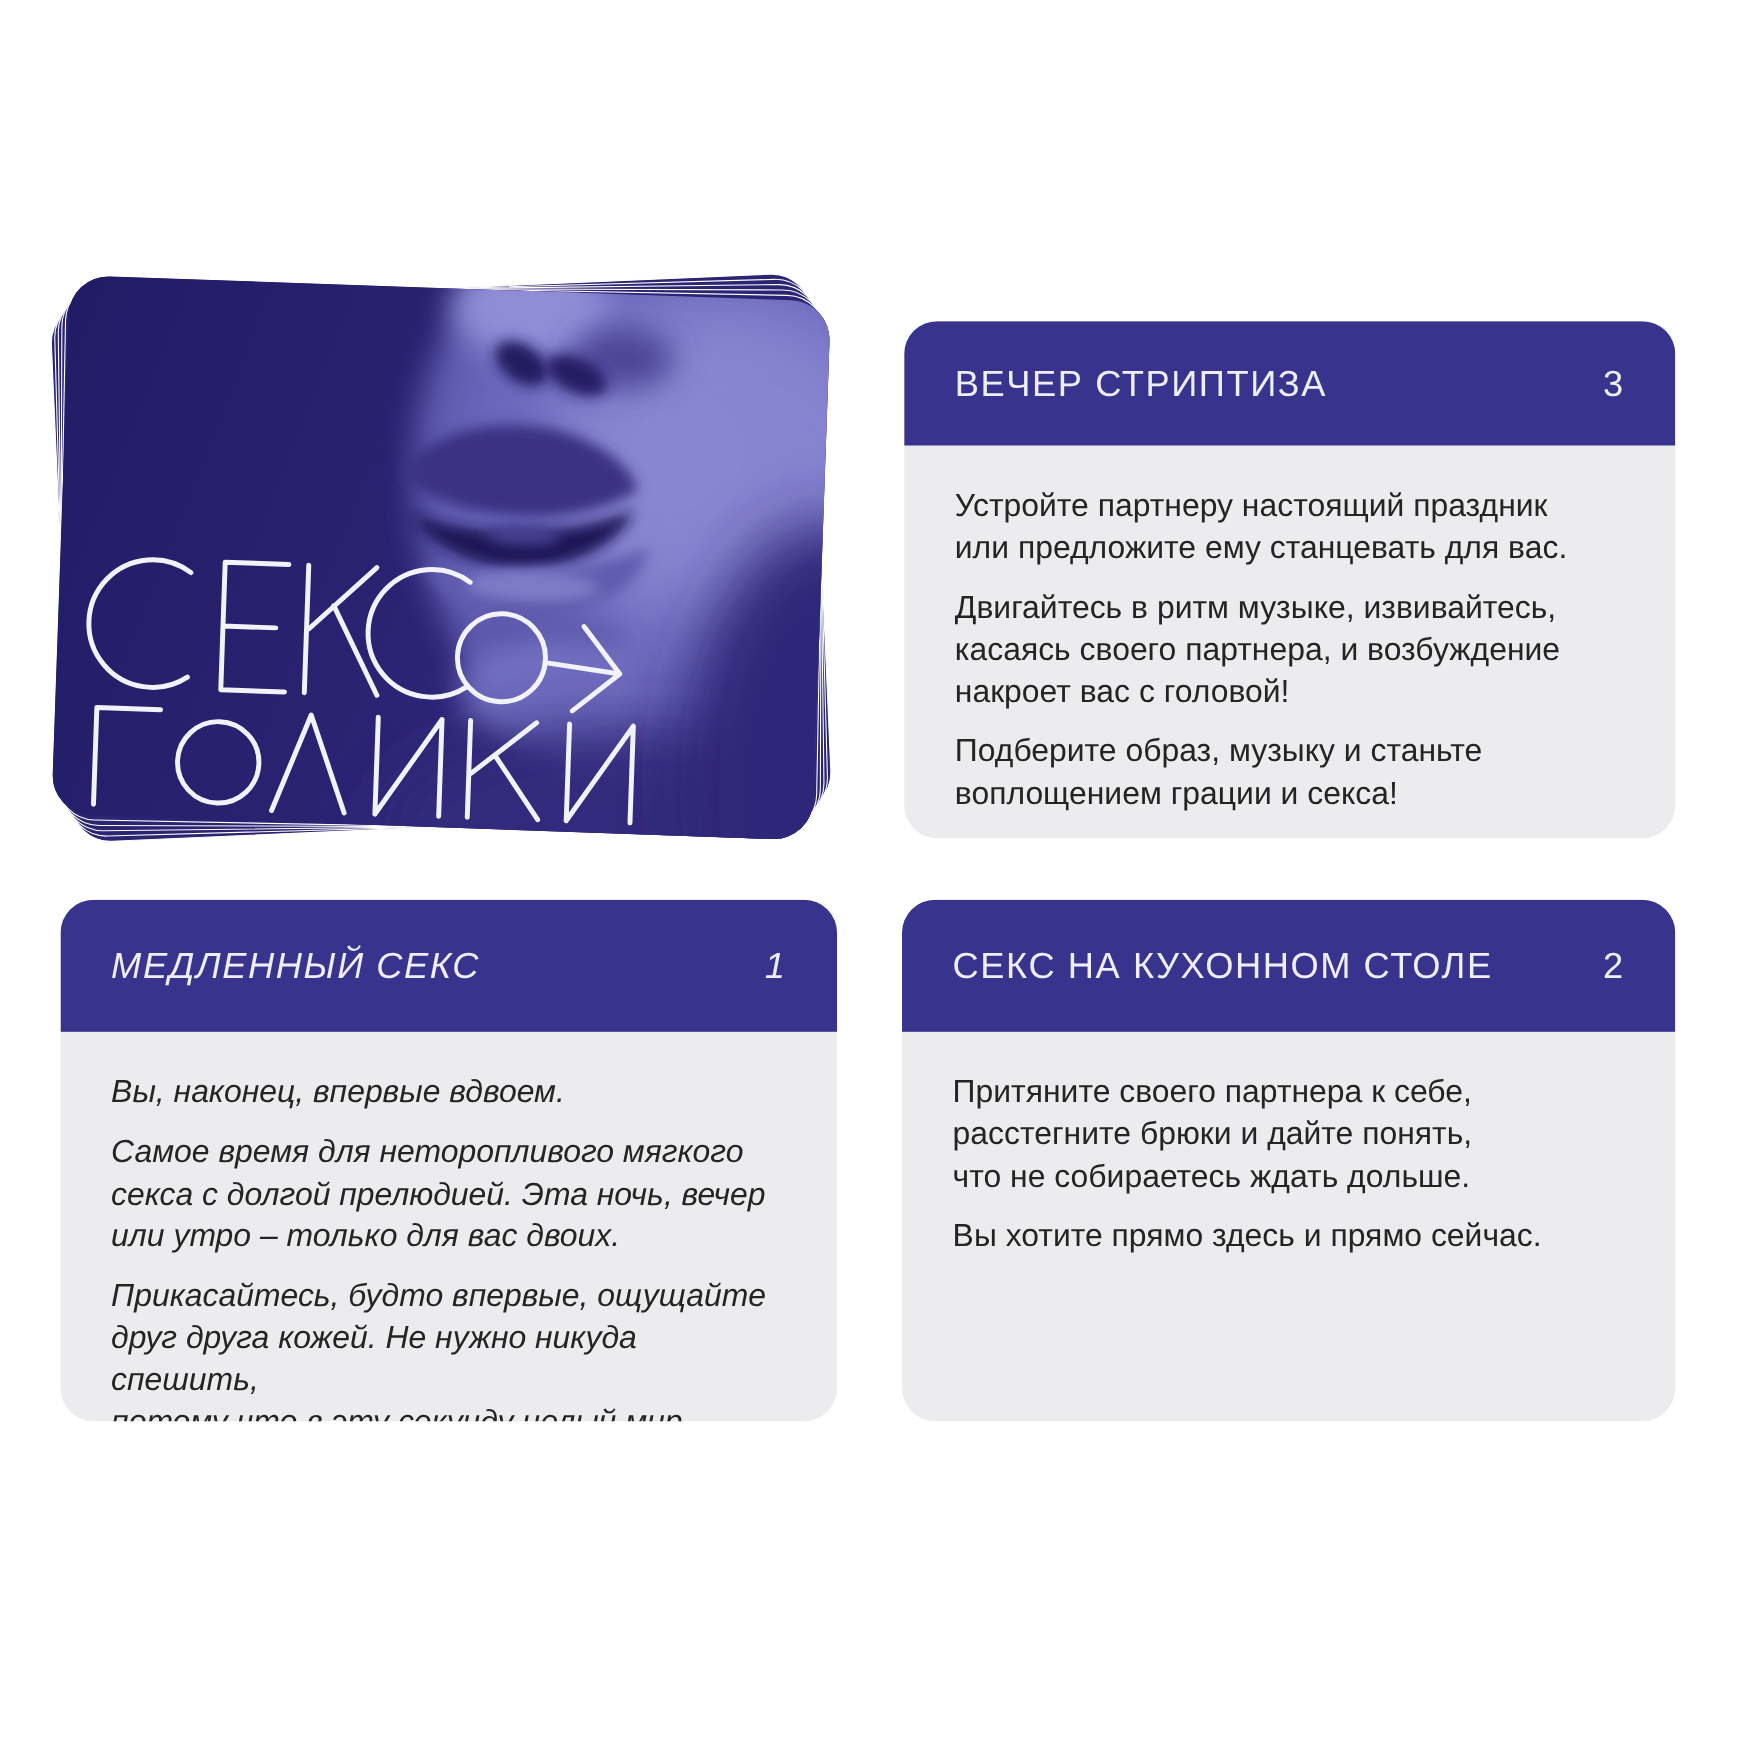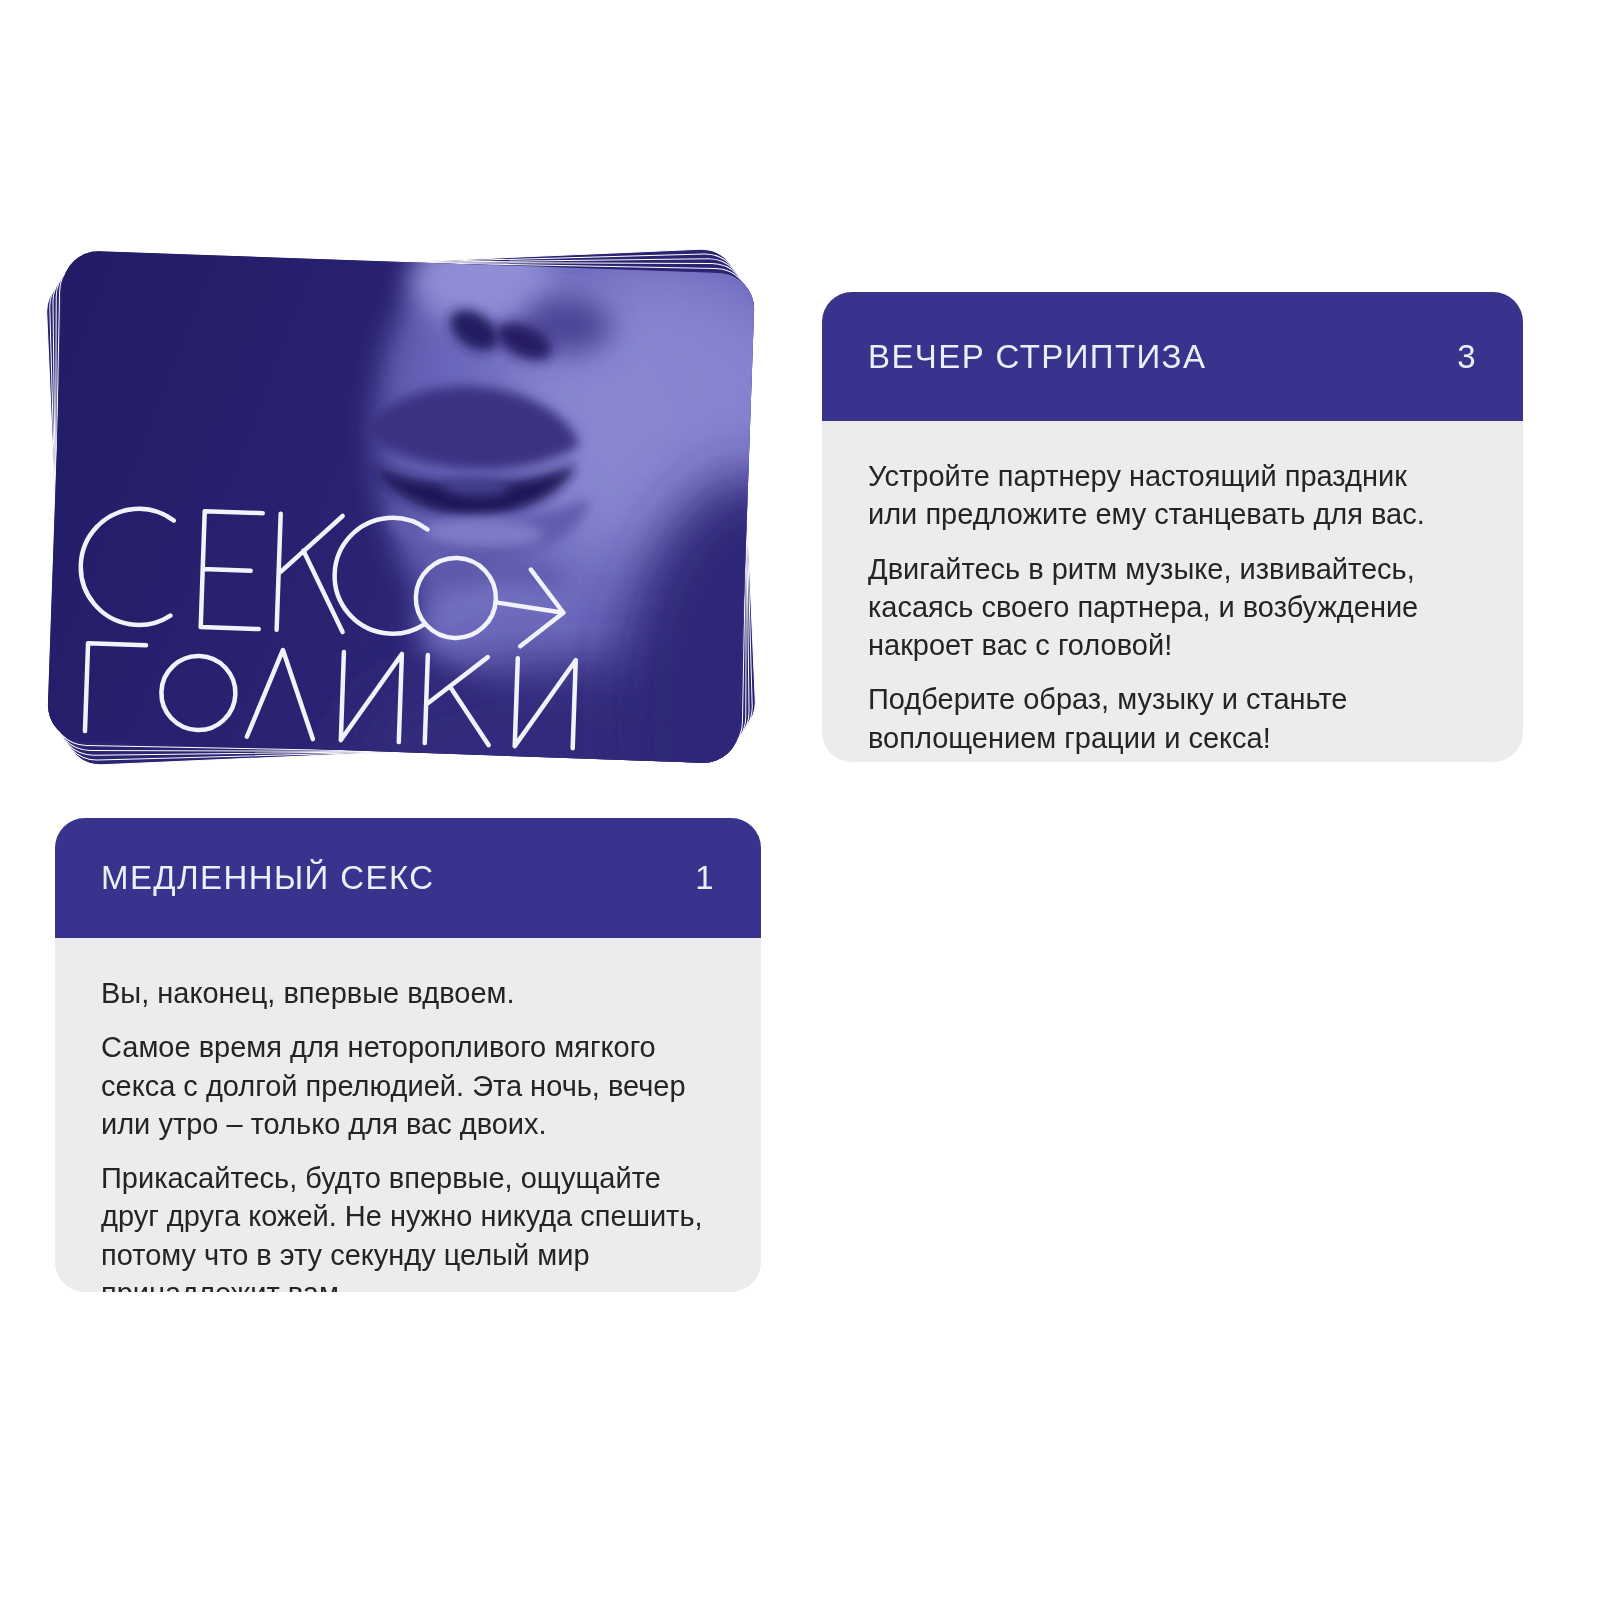--- a/index.html
+++ b/index.html
@@ -36,22 +36,22 @@
     padding:0 46px;font-size:33px;letter-spacing:1.4px;font-weight:400;
   }
   .card-title{white-space:nowrap;}
   .card-number{font-size:33px;}
   .card-body{
     flex:1 1 auto;padding:20px 46px 0 46px;color:#242424;
     font-size:29px;line-height:1.32;
   }
   .card-body p{margin:16px 0 16px 0;white-space:pre-line;}
   .card-strip{left:822px;top:292px;width:701px;height:470px;}
-  .card-strip .card-header{height:129px;}
-  .card-slow{left:55px;top:818px;width:706px;height:474px;}
+  .card-strip .card-header{height:113px;}
+  .card-slow{left:55px;top:818px;width:706px;height:474px;font-style:italic;}
   .card-kitchen{left:820px;top:818px;width:703px;height:474px;}
   .card-slow .card-header,.card-kitchen .card-header{height:120px;}
   .lettering path,.lettering circle{
     fill:none;stroke:#F2F2FB;stroke-width:4.5;stroke-linecap:round;stroke-linejoin:round;
   }
 </style>
 </head>
 <body>
 
 <div class="stage">
@@ -155,14 +155,26 @@
         <p>Самое время для неторопливого мягкого
 секса с долгой прелюдией. Эта ночь, вечер
 или утро – только для вас двоих.</p>
         <p>Прикасайтесь, будто впервые, ощущайте
 друг друга кожей. Не нужно никуда спешить,
 потому что в эту секунду целый мир
 принадлежит вам.</p>
       </div>
   </section>
 
+  <section class="card card-kitchen">
+    <header class="card-header">
+      <span class="card-title">СЕКС НА КУХОННОМ СТОЛЕ</span>
+      <span class="card-number">2</span>
+    </header>
+    <div class="card-body">
+        <p>Притяните своего партнера к себе,
+расстегните брюки и дайте понять,
+что не собираетесь ждать дольше.</p>
+        <p>Вы хотите прямо здесь и прямо сейчас.</p>
+      </div>
+  </section>
 
 </div>
 
 </body></html>

